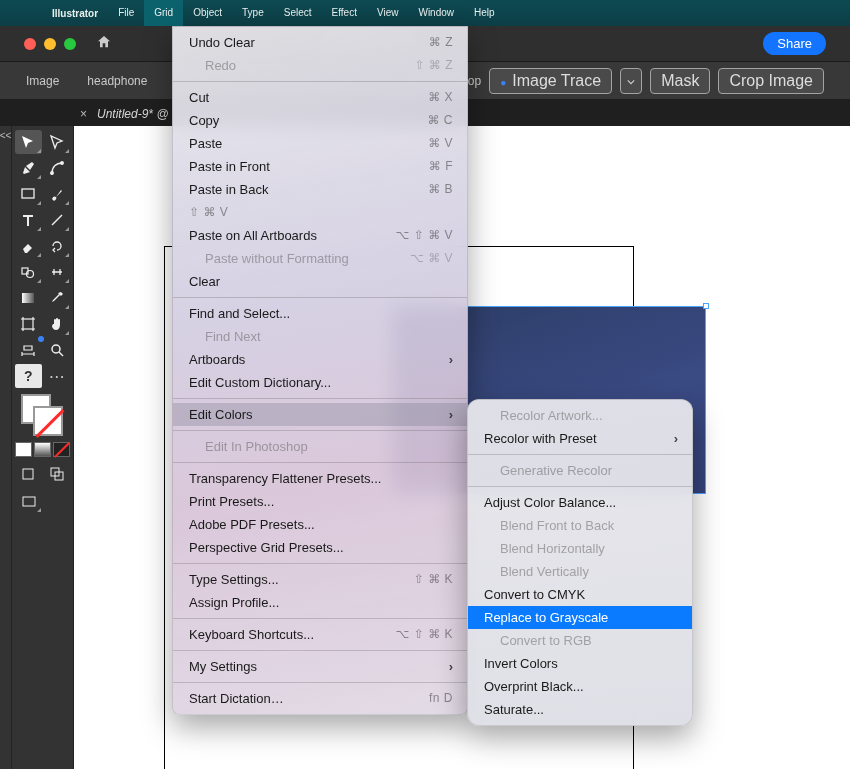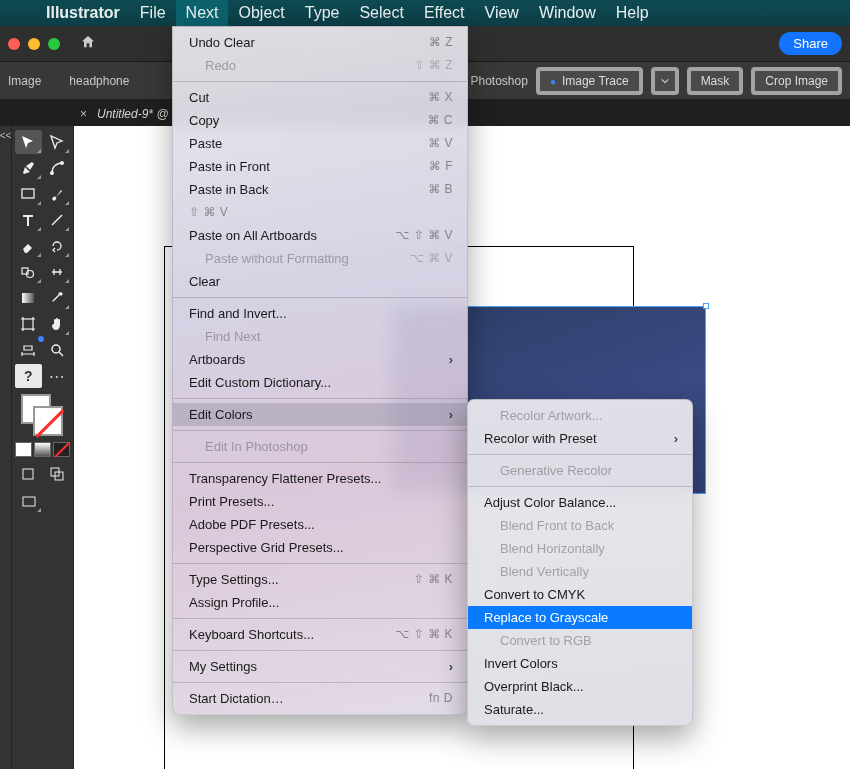--- a/index.html
+++ b/index.html
@@ -1,56 +1,56 @@
 <!DOCTYPE html>
 <html><head>
 <meta charset="utf-8">
 <style>
   * { box-sizing: border-box; margin: 0; padding: 0; font-family: -apple-system, "Helvetica Neue", Arial, sans-serif; }
   body { width: 850px; height: 769px; background: #fff; overflow: hidden; position: relative; }
 
   
   .menubar {
     height: 26px; background: linear-gradient(#0e4a52, #0c3e46);
-    display: flex; align-items: center; padding: 0 10px;
-    color: #e8efef; font-size: 16px; font-weight: 500;
+    display: flex; align-items: center; padding: 0 16px;
+    color: #e8efef; font-size: 10px; font-weight: 500;
     gap: 0;
   }
   .menubar .apple { width: 18px; text-align: center; font-size: 14px; margin-right: 8px; }
   .menubar .app-name { font-weight: 700; padding: 0 10px; }
   .menubar .menu-item { padding: 0 10px; line-height: 26px; cursor: default; }
   .menubar .menu-item.active { background: #0b626d; }
 
   
   .app-window { position: absolute; top: 26px; left: 0; right: 0; bottom: 0; background: #2a2a2a; }
   .titlebar {
     height: 36px; background: #2f2f2f; display: flex; align-items: center;
-    padding: 0 8px; gap: 14px; border-bottom: 1px solid #1a1a1a;
+    padding: 0 24px; gap: 14px; border-bottom: 1px solid #1a1a1a;
   }
   .traffic { display: flex; gap: 8px; }
   .traffic span { width: 12px; height: 12px; border-radius: 50%; display: inline-block; }
   .tl-red { background: #ff5f56; } .tl-yel { background: #ffbd2e; } .tl-grn { background: #27c93f; }
   .home-icon { color: #ccc; font-size: 15px; margin-left: 6px; }
   .titlebar .doc-title { flex: 0 0 auto; margin-left: 200px; color: #bdbdbd; font-size: 13px; }
   .share-btn {
     margin-left: auto; background: #1374ff; color: #fff; font-size: 13px;
     padding: 4px 14px; border-radius: 14px; font-weight: 500;
   }
 
   
   .context-bar {
     height: 38px; background: #383838; display: flex; align-items: center;
-    padding: 0 8px; font-size: 12px; color: #c9c9c9; gap: 28px;
+    padding: 0 26px; font-size: 12px; color: #c9c9c9; gap: 28px;
     border-bottom: 1px solid #1e1e1e;
   }
   .context-bar .ctx-label { font-size: 12px; }
   .context-bar .right { margin-left: auto; display: flex; align-items: center; gap: 8px; }
   .ctx-btn {
-    background: #4a4a4a; color: #ddd; font-size: 12px;
-    padding: 3px 10px; border-radius: 4px; border: 4px solid #a3a3a3;
+    background: #4a4a4a; color: #ddd; font-size: 16px;
+    padding: 3px 10px; border-radius: 4px; border: 1px solid #a3a3a3;
   }
   .ctx-btn.iconed::before { content: "●"; color: #3b82f6; margin-right: 6px; font-size: 10px; }
   .ctx-chevbtn { padding: 3px 6px; }
 
   
   .tab-strip {
     height: 28px; background: #1f1f1f; display: flex; align-items: center;
     padding-left: 80px; font-size: 12px; color: #d4d4d4;
   }
   .tab-strip .tab { display: flex; align-items: center; gap: 6px; font-style: italic; }
@@ -144,21 +144,21 @@
   }
   .submenu .mi.highlight { background: #0a7bff; color: #fff; }
 </style>
 </head>
 <body>
 
 <div class="menubar">
   <span class="apple"></span>
   <span class="app-name">Illustrator</span>
   <span class="menu-item">File</span>
-    <span class="menu-item active">Next</span>
+    <span class="menu-item active">Grid</span>
     <span class="menu-item">Object</span>
     <span class="menu-item">Type</span>
     <span class="menu-item">Select</span>
     <span class="menu-item">Effect</span>
     <span class="menu-item">View</span>
     <span class="menu-item">Window</span>
     <span class="menu-item">Help</span>
 </div>
 
 <div class="app-window">
@@ -423,21 +423,21 @@
     </div>
     <div class="mi disabled">
       <span class="lbl">Paste without Formatting</span>
       <span class="sc">⌥ ⌘ V</span>
     </div>
     <div class="mi">
       <span class="lbl">Clear</span>
     </div>
     <hr>
     <div class="mi">
-      <span class="lbl">Find and Invert...</span>
+      <span class="lbl">Find and Select...</span>
     </div>
     <div class="mi disabled">
       <span class="lbl">Find Next</span>
     </div>
     <div class="mi">
       <span class="lbl">Artboards</span>
       <span class="sub" style="font-weight: 600;">›</span>
     </div>
     <div class="mi">
       <span class="lbl">Edit Custom Dictionary...</span>
@@ -482,21 +482,21 @@
       <span class="lbl">My Settings</span>
       <span class="sub" style="font-weight: 600;">›</span>
     </div>
     <hr>
     <div class="mi">
       <span class="lbl">Start Dictation…</span>
       <span class="sc">fn D</span>
     </div>
   </div>
 
-<div class="submenu dropdown" id="colors-submenu" style="top:399px;left:467px;width:226px;border-radius:7px">
+<div class="submenu dropdown" id="colors-submenu" style="top:399px;left:467px;width:226px;border-radius:12px">
     <div class="mi disabled">
       <span class="lbl">Recolor Artwork...</span>
     </div>
     <div class="mi">
       <span class="lbl">Recolor with Preset</span>
       <span class="sub" style="font-weight: 600;">›</span>
     </div>
     <hr>
     <div class="mi disabled">
       <span class="lbl">Generative Recolor</span>

